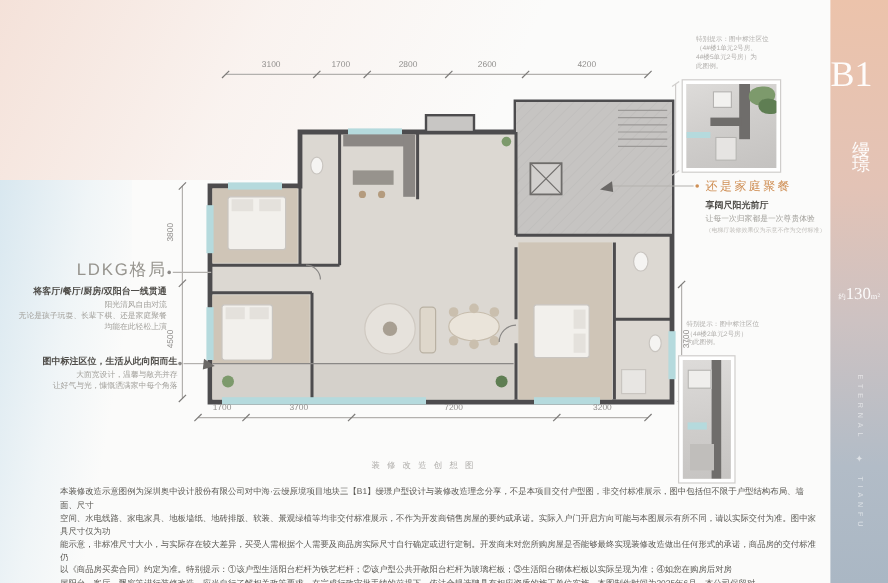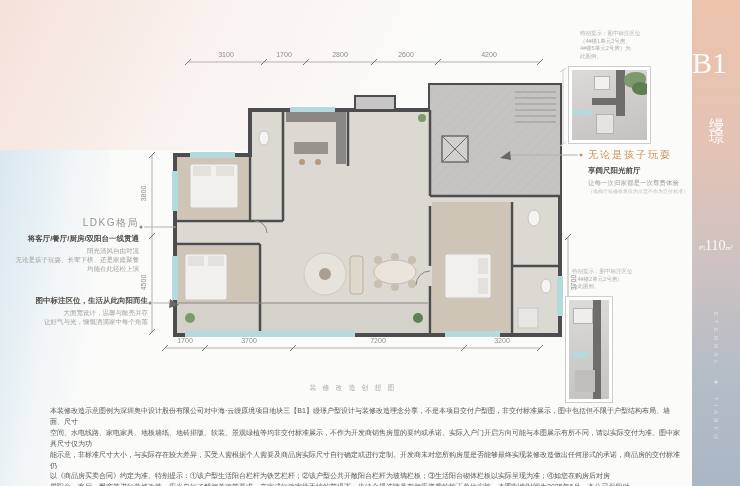--- a/index.html
+++ b/index.html
@@ -30,21 +30,21 @@
   .watermark .wm{writing-mode:vertical-rl;font-size:6px;letter-spacing:4px;}
   .watermark .gem{font-size:8px;}
 
   
   .dim{font-size:7px;color:#8f8d8b;}
   .dim.c{width:44px;text-align:center;}
   .rot{transform:rotate(-90deg);transform-origin:center center;width:30px;text-align:center;}
 
   
   .note-left{width:132px;text-align:right;}
-  .nl-title{font-size:10px;color:#96948e;letter-spacing:1.5px;margin-bottom:4px;}
+  .nl-title{font-size:14px;color:#96948e;letter-spacing:1.5px;margin-bottom:4px;}
   .nl-head{font-size:7.5px;font-weight:bold;color:#4f4d49;margin-bottom:2px;text-align:right;}
   .nl-line{font-size:6.5px;color:#a3a19c;line-height:9px;}
 
   
   .note-right{width:112px;text-align:left;}
   .nr-title{font-size:10px;color:#cf8f55;letter-spacing:2px;margin-bottom:4px;}
   .nr-head{font-size:7.5px;font-weight:bold;color:#4f4d49;margin-bottom:2px;}
   .nr-line{font-size:6.5px;color:#a3a19c;line-height:9px;}
   .nr-note{font-size:5px;color:#c0beba;margin-top:1px;}
 
@@ -252,21 +252,21 @@
       <div style="left:20px;top:28px;width:26px;height:7px;background:#6f6d6b;"></div>
       <div style="left:22px;top:6px;width:14px;height:12px;background:#f2f1ef;border:1px solid #b5b3b1;"></div>
       <div style="left:0;top:40px;width:20px;height:5px;background:#b5dadd;"></div>
       <div style="left:52px;top:2px;width:22px;height:16px;background:#7d9a6c;border-radius:50% 40% 55% 45%;"></div>
       <div style="left:60px;top:12px;width:18px;height:13px;background:#5f7e53;border-radius:45% 55% 40% 50%;"></div>
       <div style="left:24px;top:44px;width:16px;height:18px;background:#e6e4e2;border:1px solid #b5b3b1;"></div>
     </div>
   </div>
 
   <div class="abs note-right" style="left:588px;top:148px;">
-    <div class="nr-title">无论是孩子玩耍</div>
+    <div class="nr-title">还是家庭聚餐</div>
     <div class="nr-head">享阔尺阳光前厅</div>
     <div class="nr-line">让每一次归家都是一次尊贵体验</div>
     <div class="nr-note">（电梯厅装修效果仅为示意不作为交付标准）</div>
   </div>
 
   <div class="abs tiny-note" style="left:572px;top:268px;">
     <div>特别提示：图中标注区位</div>
     <div>（4#楼2单元2号房）</div>
     <div>为此图例。</div>
   </div>
@@ -288,21 +288,21 @@
     <span>能示意，非标准尺寸大小，与实际存在较大差异，买受人需根据个人需要及商品房实际尺寸自行确定或进行定制。开发商未对您所购房屋是否能够最终实现装修改造做出任何形式的承诺，商品房的交付标准仍</span>
     <span>以《商品房买卖合同》约定为准。特别提示：①该户型生活阳台栏杆为铁艺栏杆；②该户型公共开敞阳台栏杆为玻璃栏板；③生活阳台砌体栏板以实际呈现为准；④如您在购房后对房</span>
     <span>屋阳台、客厅、飘窗等进行装修改造，应当自行了解相关政策要求，在完成行政审批手续的前提下，依法合规选聘具有相应资质的施工单位实施。本图制作时间为2025年6月，本公司保留对</span>
 
   </div>
 
   <div class="abs sidebar">
     <div class="abs unit">B1</div>
     <div class="abs series">缦璟</div>
     <div class="abs area">
-      <span class="pre">约</span><span class="val">110</span><span class="unitm">m²</span>
+      <span class="pre">约</span><span class="val">130</span><span class="unitm">m²</span>
     </div>
     <div class="abs watermark">
       <span class="wm">ETERNAL</span>
       <span class="gem">✦</span>
       <span class="wm">TIANFU</span>
     </div>
   </div>
 
 </div>
 

